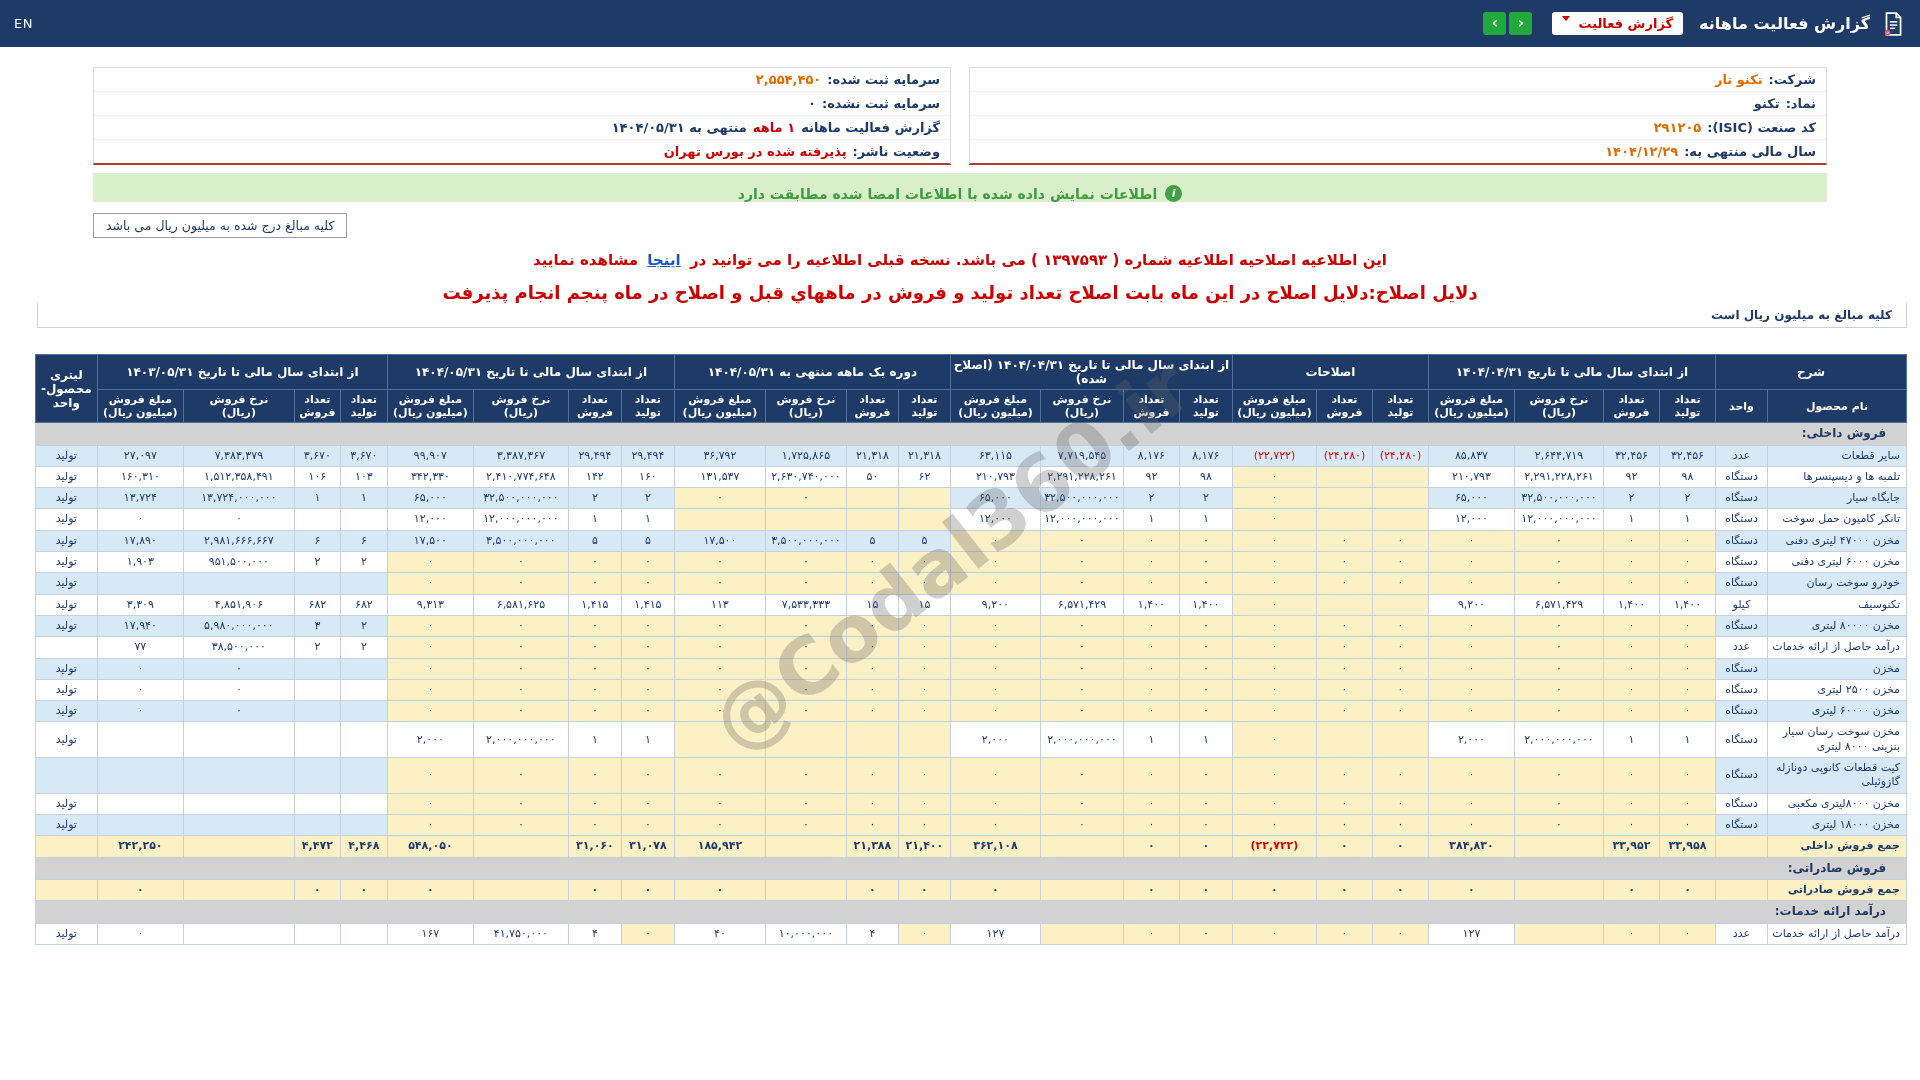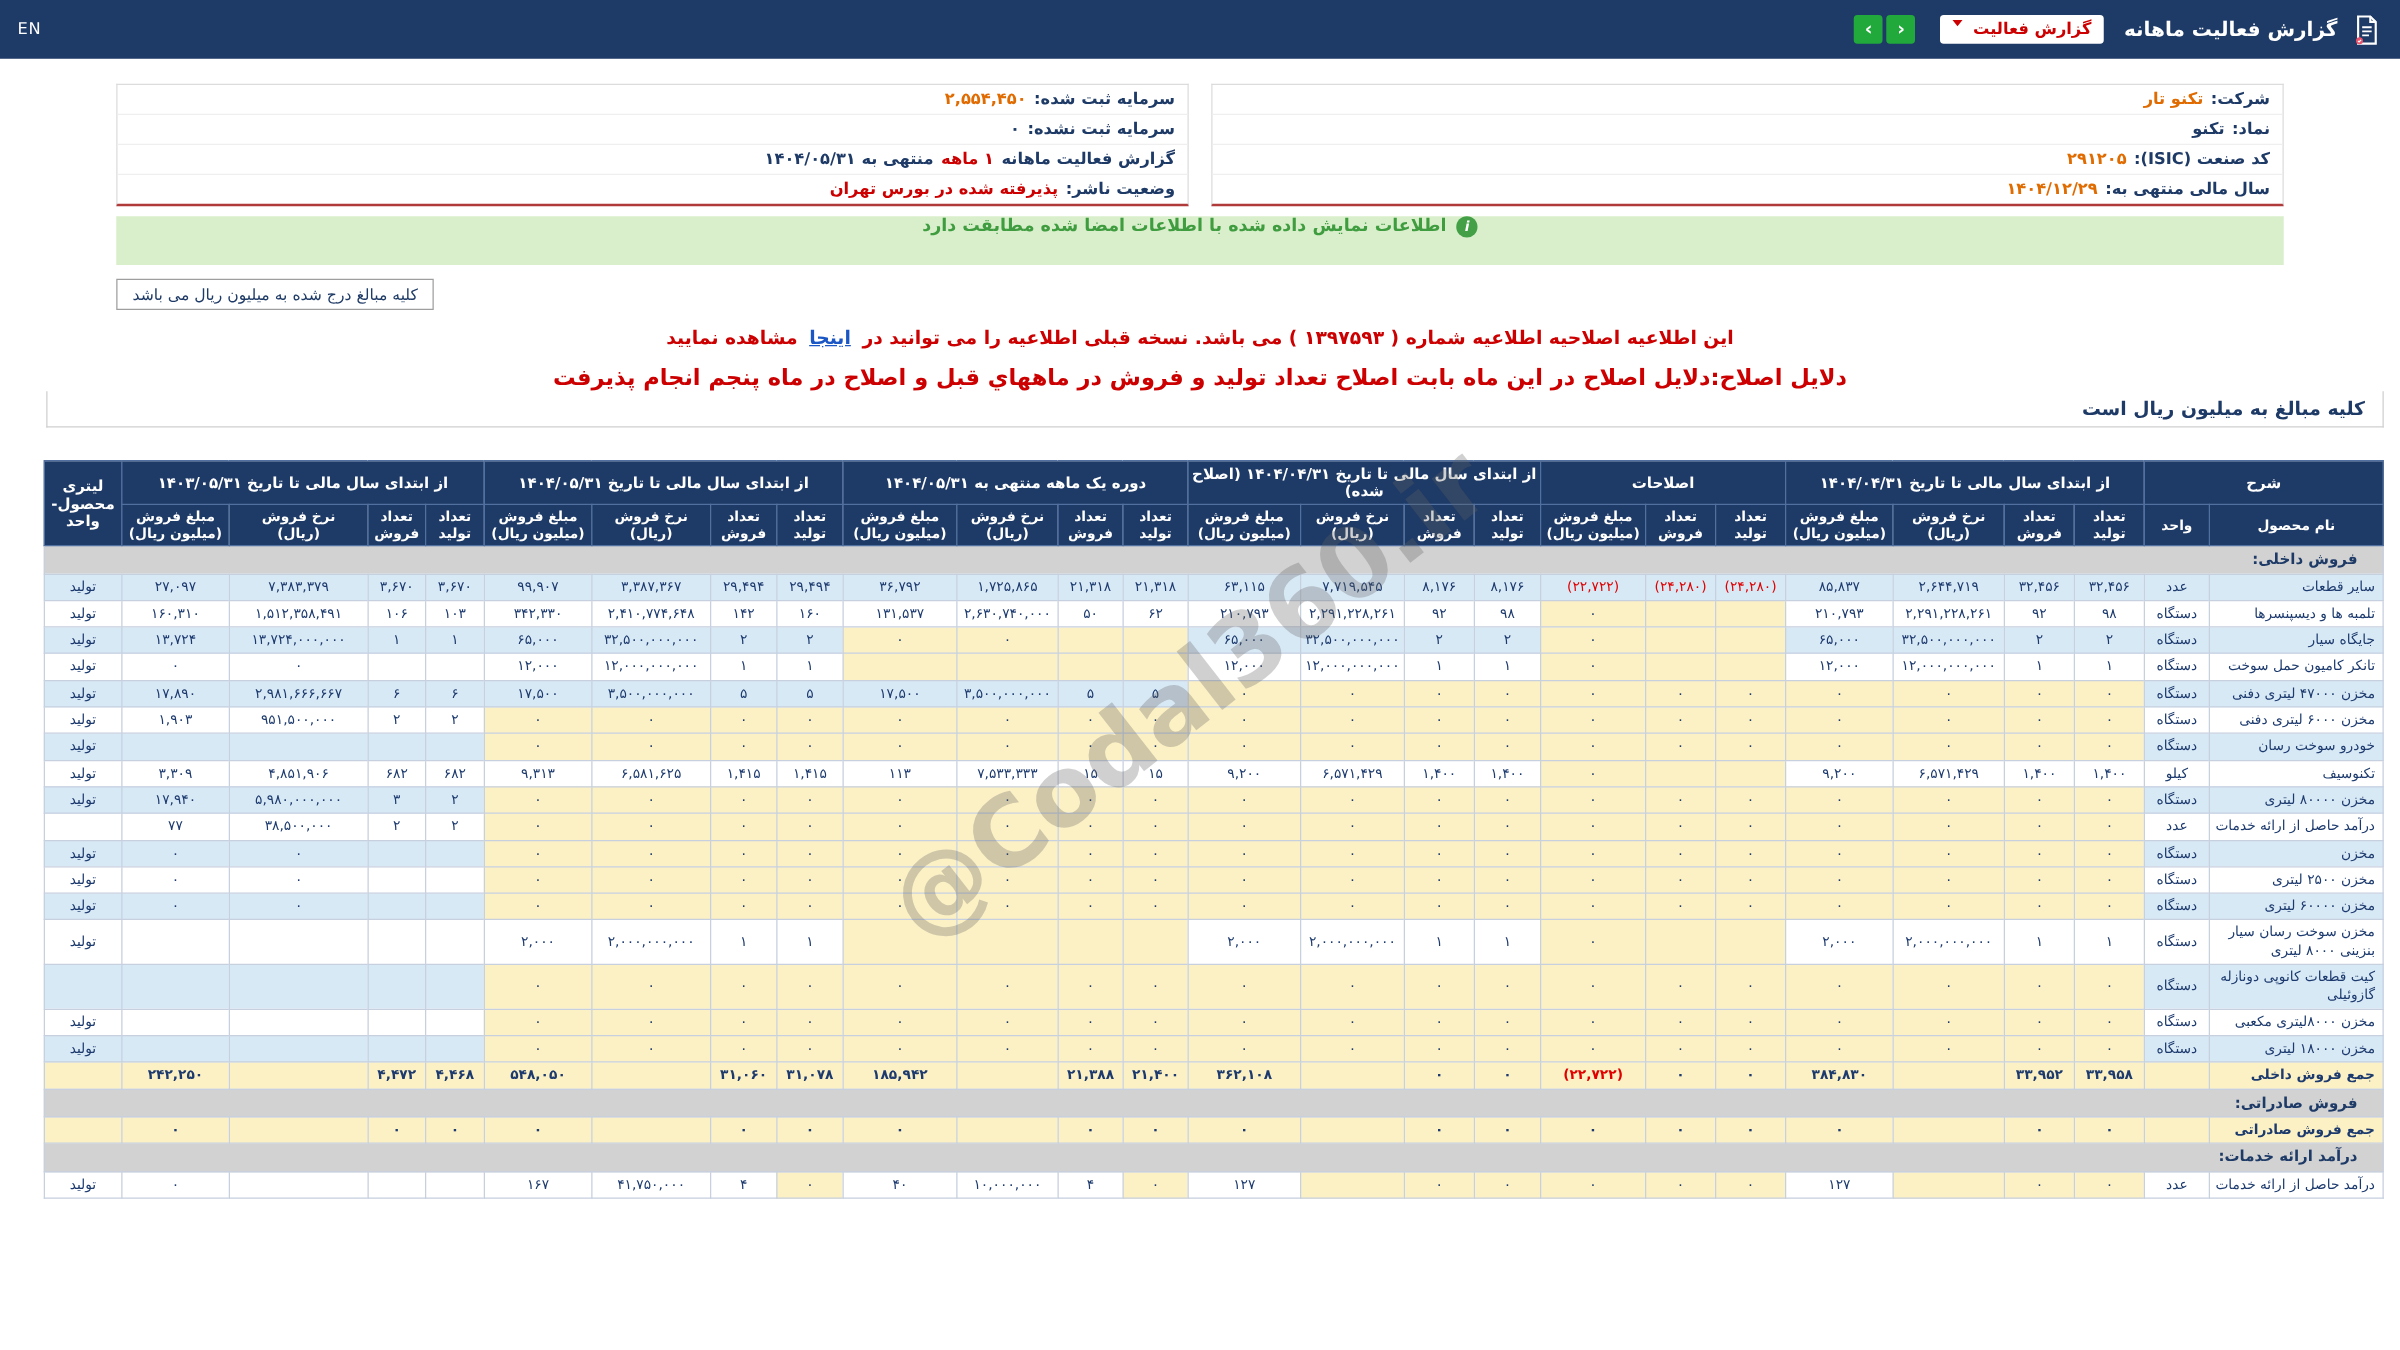--- a/index.html
+++ b/index.html
@@ -28,35 +28,35 @@
   .info-table{flex:1;border:1px solid #dcdcdc;border-bottom:2px solid #b03a3a;background:#fff;}
   .info-row{display:flex;align-items:center;gap:6px;padding:4px 10px;border-bottom:1px solid #efefef;font-size:13px;}
   .info-row:last-child{border-bottom:none;}
   .ilabel{color:var(--navy);font-weight:bold;}
   .ival{font-weight:bold;}
   .ival.orange{color:var(--orange);}
   .ival.navy{color:var(--navy);}
   .ival.red{color:var(--red);}
 
   
-  .banner{margin:8px 93px 0;height:39px;background:var(--greenbg);color:var(--green);
-          display:flex;align-items:flex-start;justify-content:center;gap:8px;font-size:14px;font-weight:bold;}
+  .banner{margin:8px 93px 0;height:29px;background:var(--greenbg);color:var(--green);
+          display:flex;align-items:flex-end;justify-content:center;gap:8px;font-size:14px;font-weight:bold;}
   .binfo{width:17px;height:17px;border-radius:50%;background:#43a047;color:#fff;display:inline-flex;
          align-items:center;justify-content:center;font-size:11px;font-weight:bold;font-style:italic;flex:none;}
   .binfo::after{content:"i";}
   .noterow{margin:11px 93px 0;display:flex;justify-content:flex-end;}
   .notebox{border:1px solid #9e9e9e;background:#fff;color:var(--navy);font-size:12.5px;padding:4px 12px;}
   .notice1{margin-top:13px;text-align:center;color:var(--red);font-weight:bold;font-size:15px;}
   .notice1 .here{color:var(--link);text-decoration:underline;cursor:pointer;margin:0 4px;}
   .notice2{margin-top:13px;text-align:center;color:var(--red);font-weight:bold;font-size:18px;}
 
   
   .secbar{margin:30px 13px 0 37px;background:var(--blue);color:#fff;font-weight:bold;font-size:15px;padding:6px 14px;}
   .subbar{margin:0 13px 0 37px;border:1px solid #d0d0d0;border-top:none;background:#fff;color:var(--navy);
-          font-weight:bold;font-size:15px;padding:5px 14px;}
+          font-weight:bold;font-size:12px;padding:5px 14px;}
 
   
   .tablewrap{margin:26px 13px 0 37px;}
   table{border-collapse:collapse;table-layout:fixed;width:1869px;}
   th{background:var(--navy);color:#fff;border:1px solid #51709f;font-weight:bold;
      padding:3px 2px;text-align:center;vertical-align:middle;white-space:pre-line;}
   th.group{font-size:12px;}
   th.sub{font-size:11px;}
   td{border:1px solid #c6d0df;padding:3px 3px;text-align:center;vertical-align:middle;
      color:#1c3a6e;font-size:11px;line-height:1.3;}

